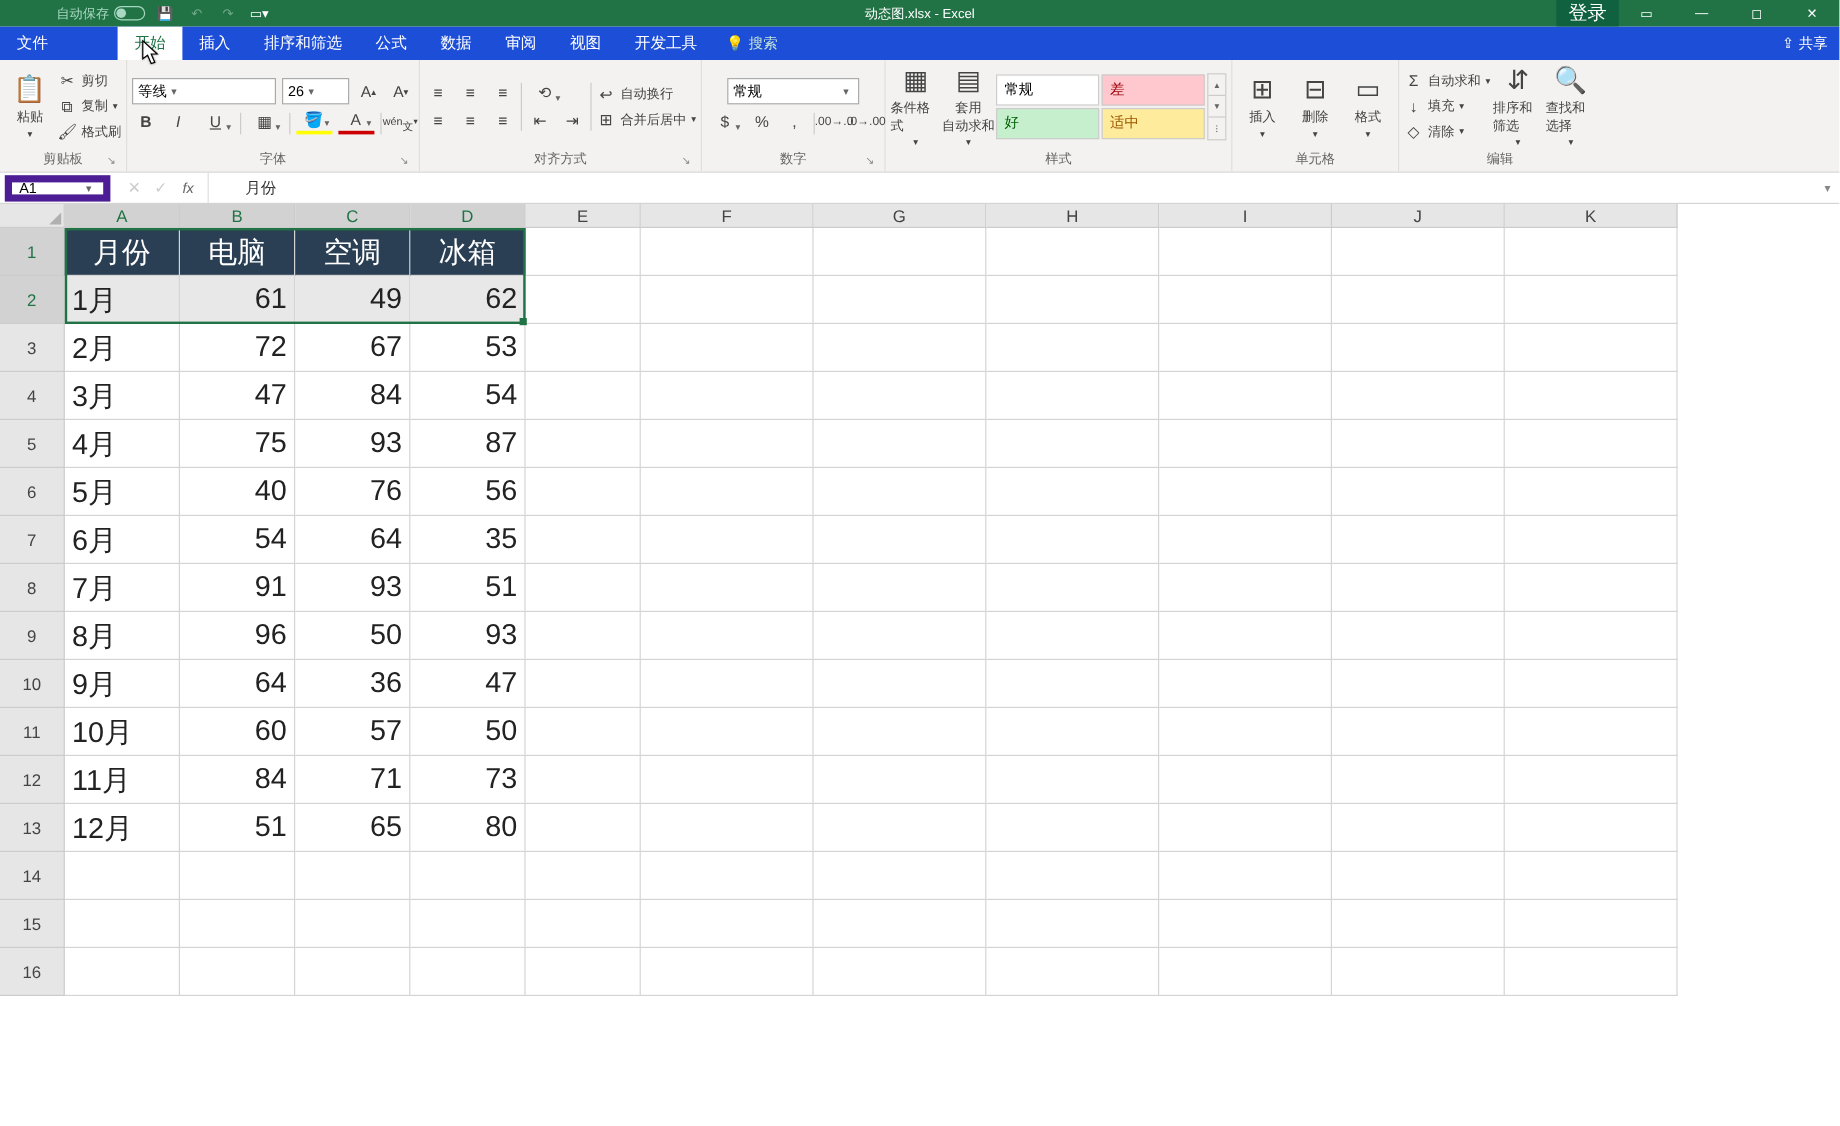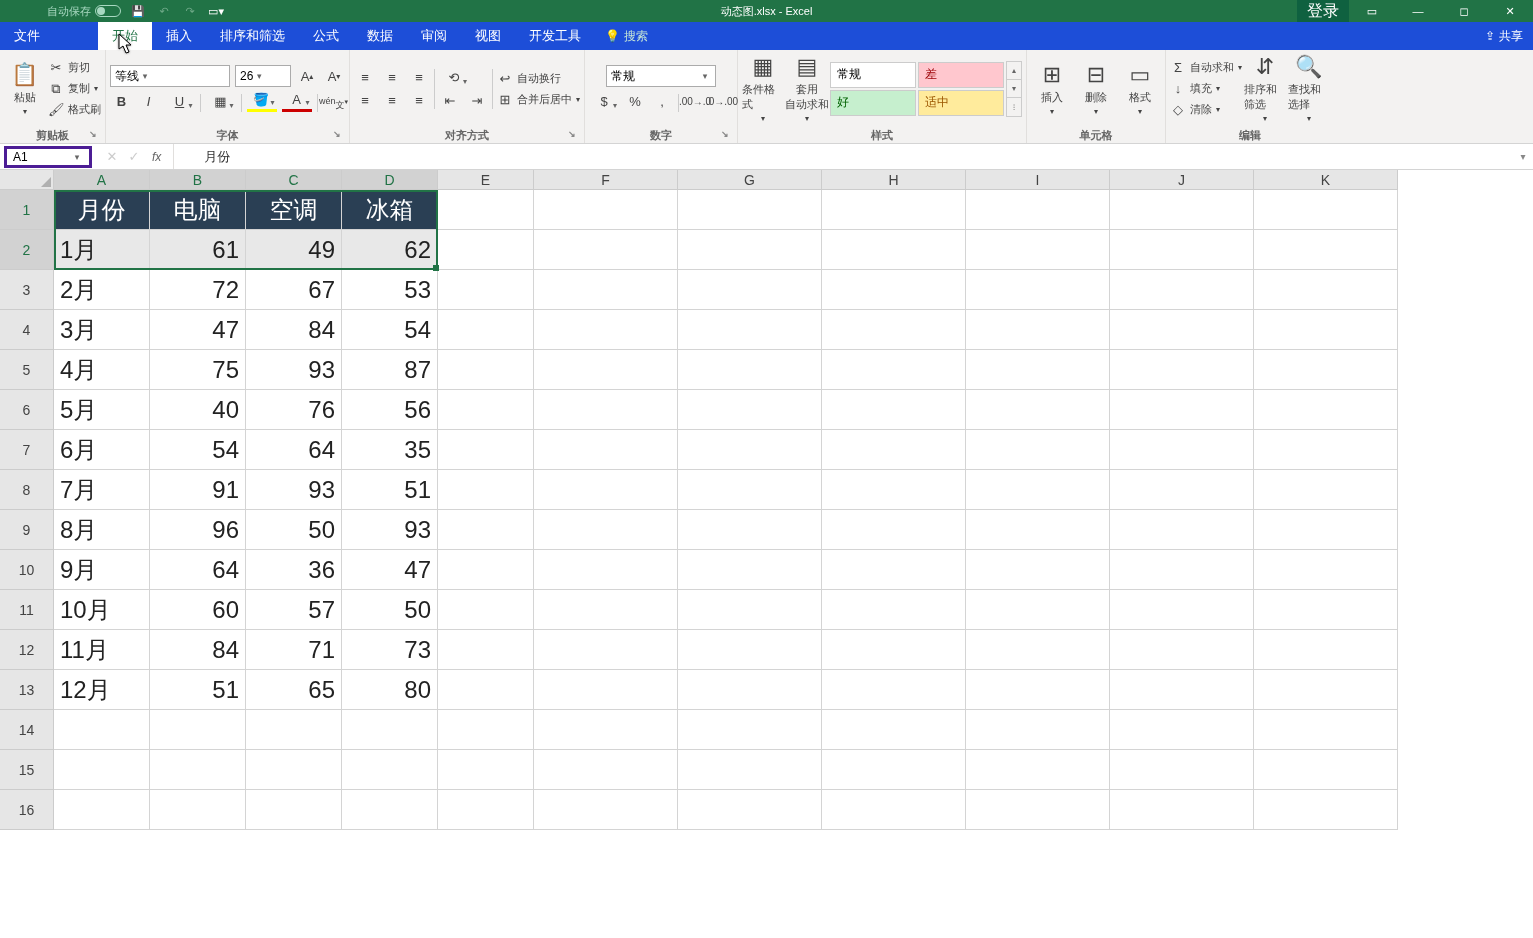--- a/index.html
+++ b/index.html
@@ -23,21 +23,21 @@
 .tab { padding: 0 14px; display: flex; align-items: center; color: #fff; font-size: 13px; cursor: pointer; }
 .tab.active { background: #fff; color: #217346; margin-left: 44px; }
 .tab.file { color: #fff; }
 .tellme { display: flex; align-items: center; gap: 4px; color: #c5e5d6; font-size: 12px; padding-left: 10px; }
 .share-btn { margin-left: auto; padding: 0 10px; display: flex; align-items: center; gap: 4px; color: #fff; font-size: 12px; cursor: pointer; }
 
 
 .ribbon { height: 94px; background: #f3f2f1; border-bottom: 1px solid #d4d4d4; display: flex; }
 .group { border-right: 1px solid #e1dfdd; display: flex; flex-direction: column; padding: 2px 4px 0 4px; }
 .group-body { flex: 1; display: flex; align-items: center; gap: 2px; }
-.group-label { height: 18px; display: flex; align-items: flex-end; justify-content: center; font-size: 11px; color: #666; position: relative; font-weight: bold; }
+.group-label { height: 18px; display: flex; align-items: flex-start; justify-content: center; font-size: 11px; color: #666; position: relative; }
 .group-label .launcher { position: absolute; right: 0; bottom: 2px; width: 12px; height: 12px; font-size: 9px; color: #888; cursor: pointer; }
 .big-btn { display: flex; flex-direction: column; align-items: center; justify-content: center; width: 42px; height: 66px; cursor: pointer; font-size: 11px; color: #444; gap: 2px; }
 .big-btn .ico { font-size: 22px; }
 .mini-row { display: flex; align-items: center; gap: 4px; font-size: 11px; color: #444; height: 20px; cursor: pointer; }
 .mini-row .ico { width: 16px; text-align: center; font-size: 13px; }
 .col { display: flex; flex-direction: column; justify-content: center; gap: 1px; }
 .row { display: flex; align-items: flex-end; gap: 5px; }
 .ctrl { height: 22px; border: 1px solid #ababab; background: #fff; font-size: 12px; display: flex; align-items: center; padding: 0 4px; }
 .font-name { width: 120px; }
 .font-size { width: 56px; }
@@ -52,21 +52,21 @@
 .style-normal { background: #fff; }
 .style-bad { background: #ffc7ce; color: #9c0006; }
 .style-good { background: #c6efce; color: #006100; }
 .style-neutral { background: #ffeb9c; color: #9c5700; }
 .gallery-side { width: 16px; display: flex; flex-direction: column; border: 1px solid #ccc; }
 .gallery-side div { flex: 1; display: flex; align-items: center; justify-content: center; font-size: 8px; color: #666; cursor: pointer; border-bottom: 1px solid #ccc; }
 .gallery-side div:last-child { border-bottom: none; }
 
 
 .formula-bar { height: 26px; background: #fff; border-bottom: 1px solid #d4d4d4; display: flex; align-items: center; }
-.name-box { width: 88px; height: 22px; border: 3px solid #4c1d95; margin: 0 4px; display: flex; align-items: center; padding: 0 6px; font-size: 12px; background: #fff; }
+.name-box { width: 88px; height: 22px; border: 6px solid #4c1d95; margin: 0 4px; display: flex; align-items: center; padding: 0 6px; font-size: 12px; background: #fff; }
 .name-box .dd { margin-left: auto; }
 .fx-btns { display: flex; align-items: center; gap: 2px; padding: 0 6px; border-right: 1px solid #e1dfdd; height: 100%; }
 .fx-btn { width: 20px; height: 20px; display: flex; align-items: center; justify-content: center; color: #888; font-size: 13px; cursor: pointer; }
 .fx-label { font-style: italic; color: #666; font-size: 12px; padding: 0 6px; }
 .formula-input { flex: 1; padding: 0 30px; font-size: 13px; color: #333; }
 .formula-expand { width: 20px; text-align: center; color: #888; font-size: 10px; cursor: pointer; }
 
 
 .sheet-container { position: absolute; top: 170px; left: 0; right: 0; bottom: 0; overflow: hidden; background: #fff; }
 .sheet { display: grid; }

